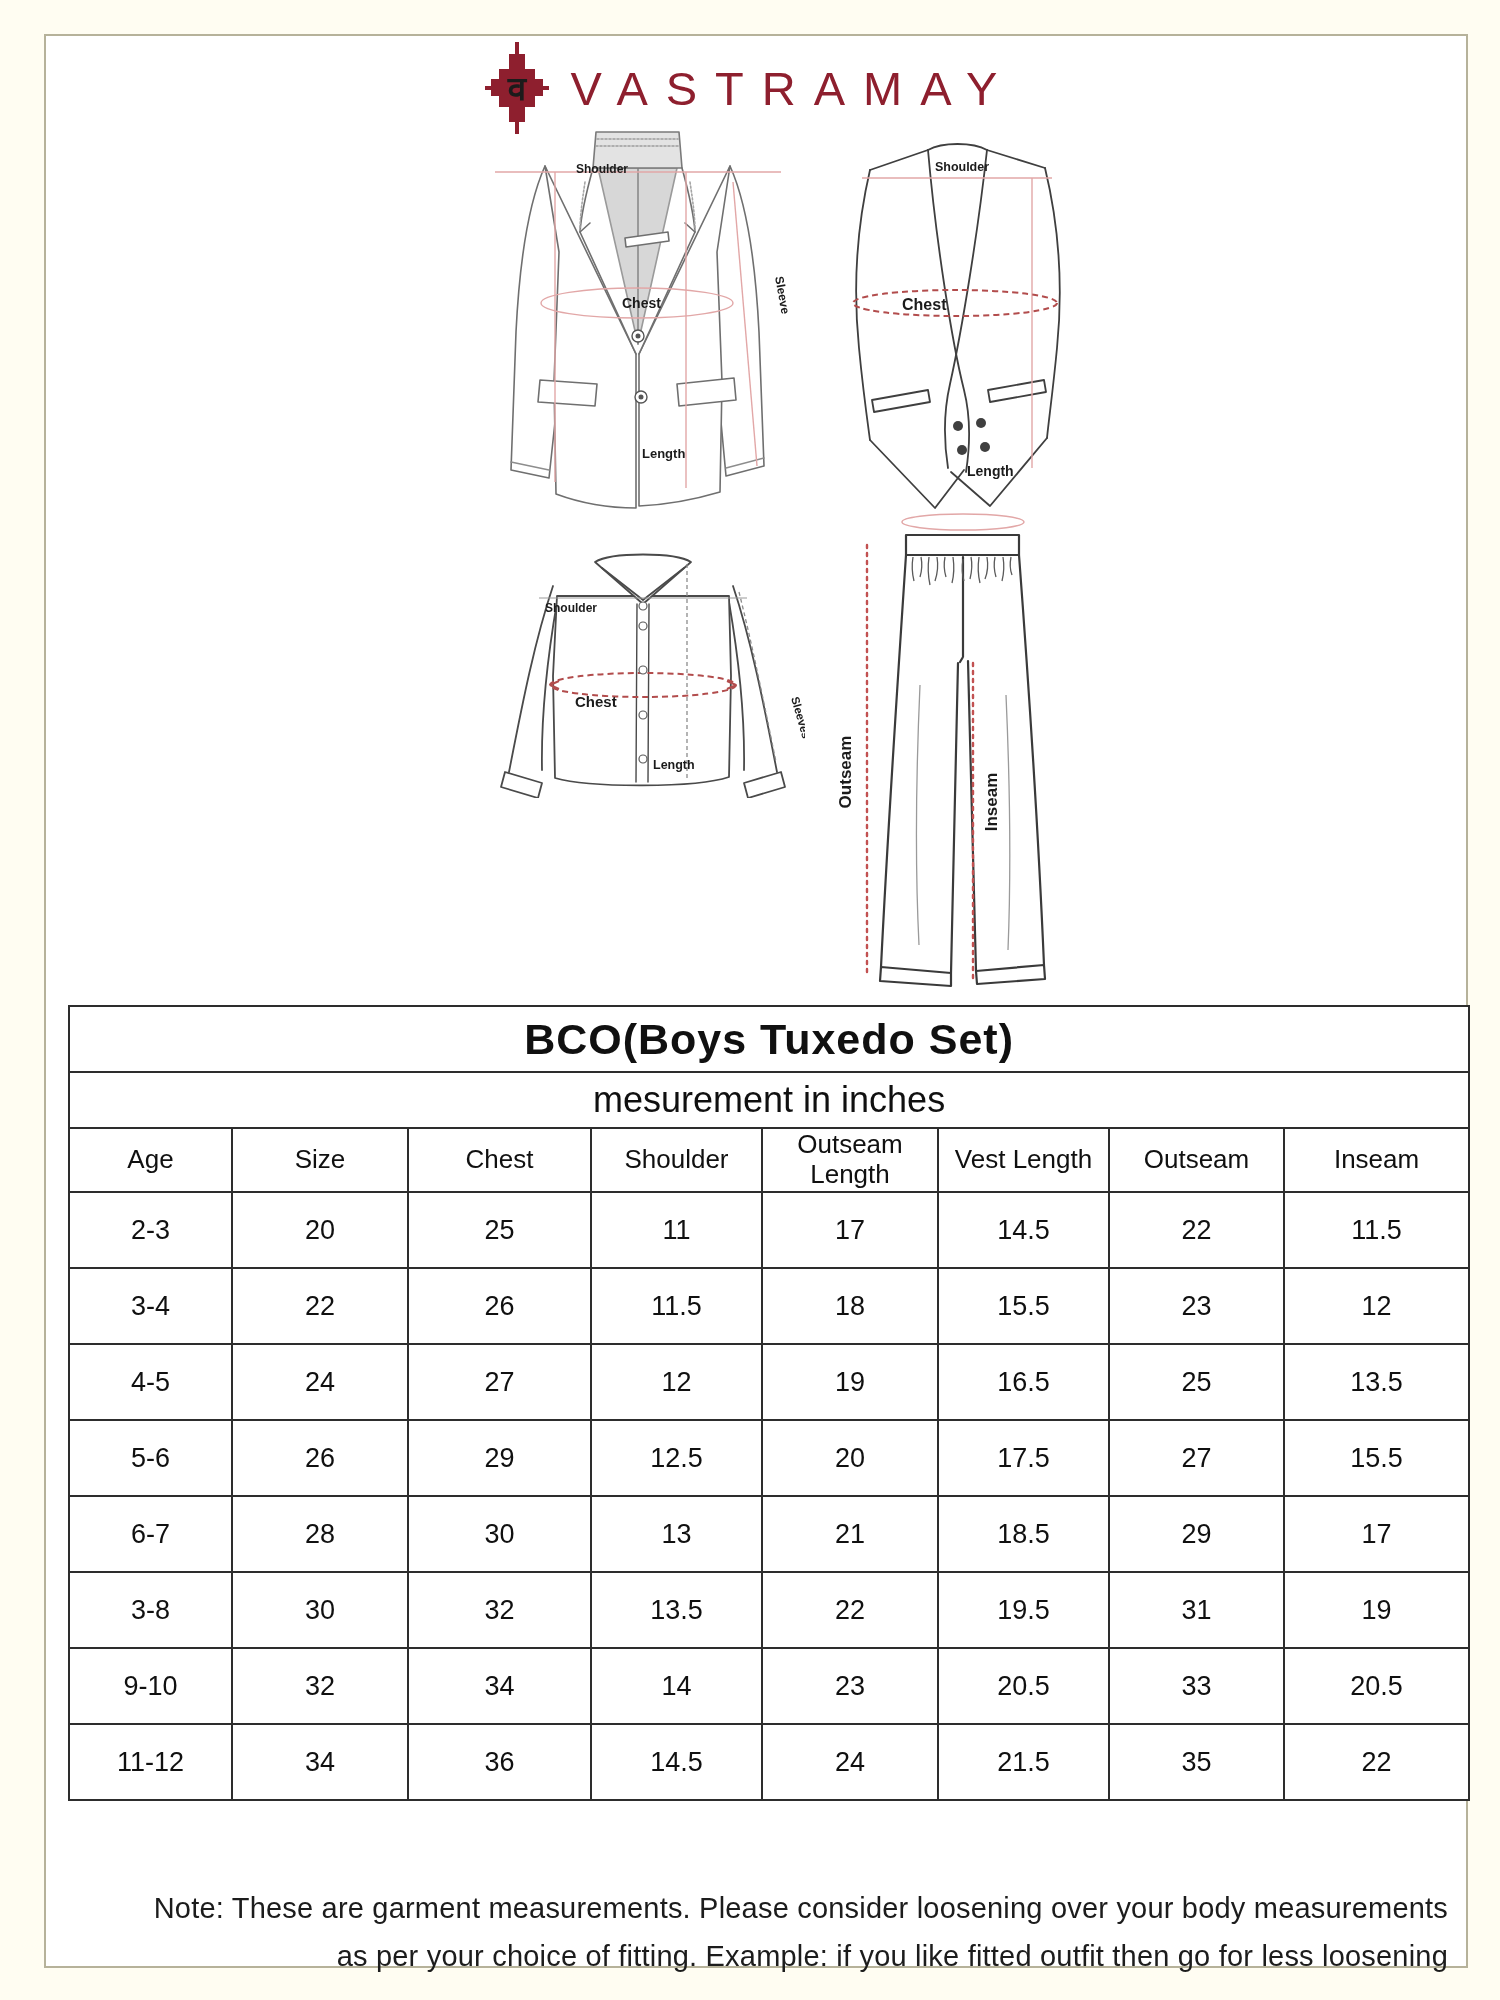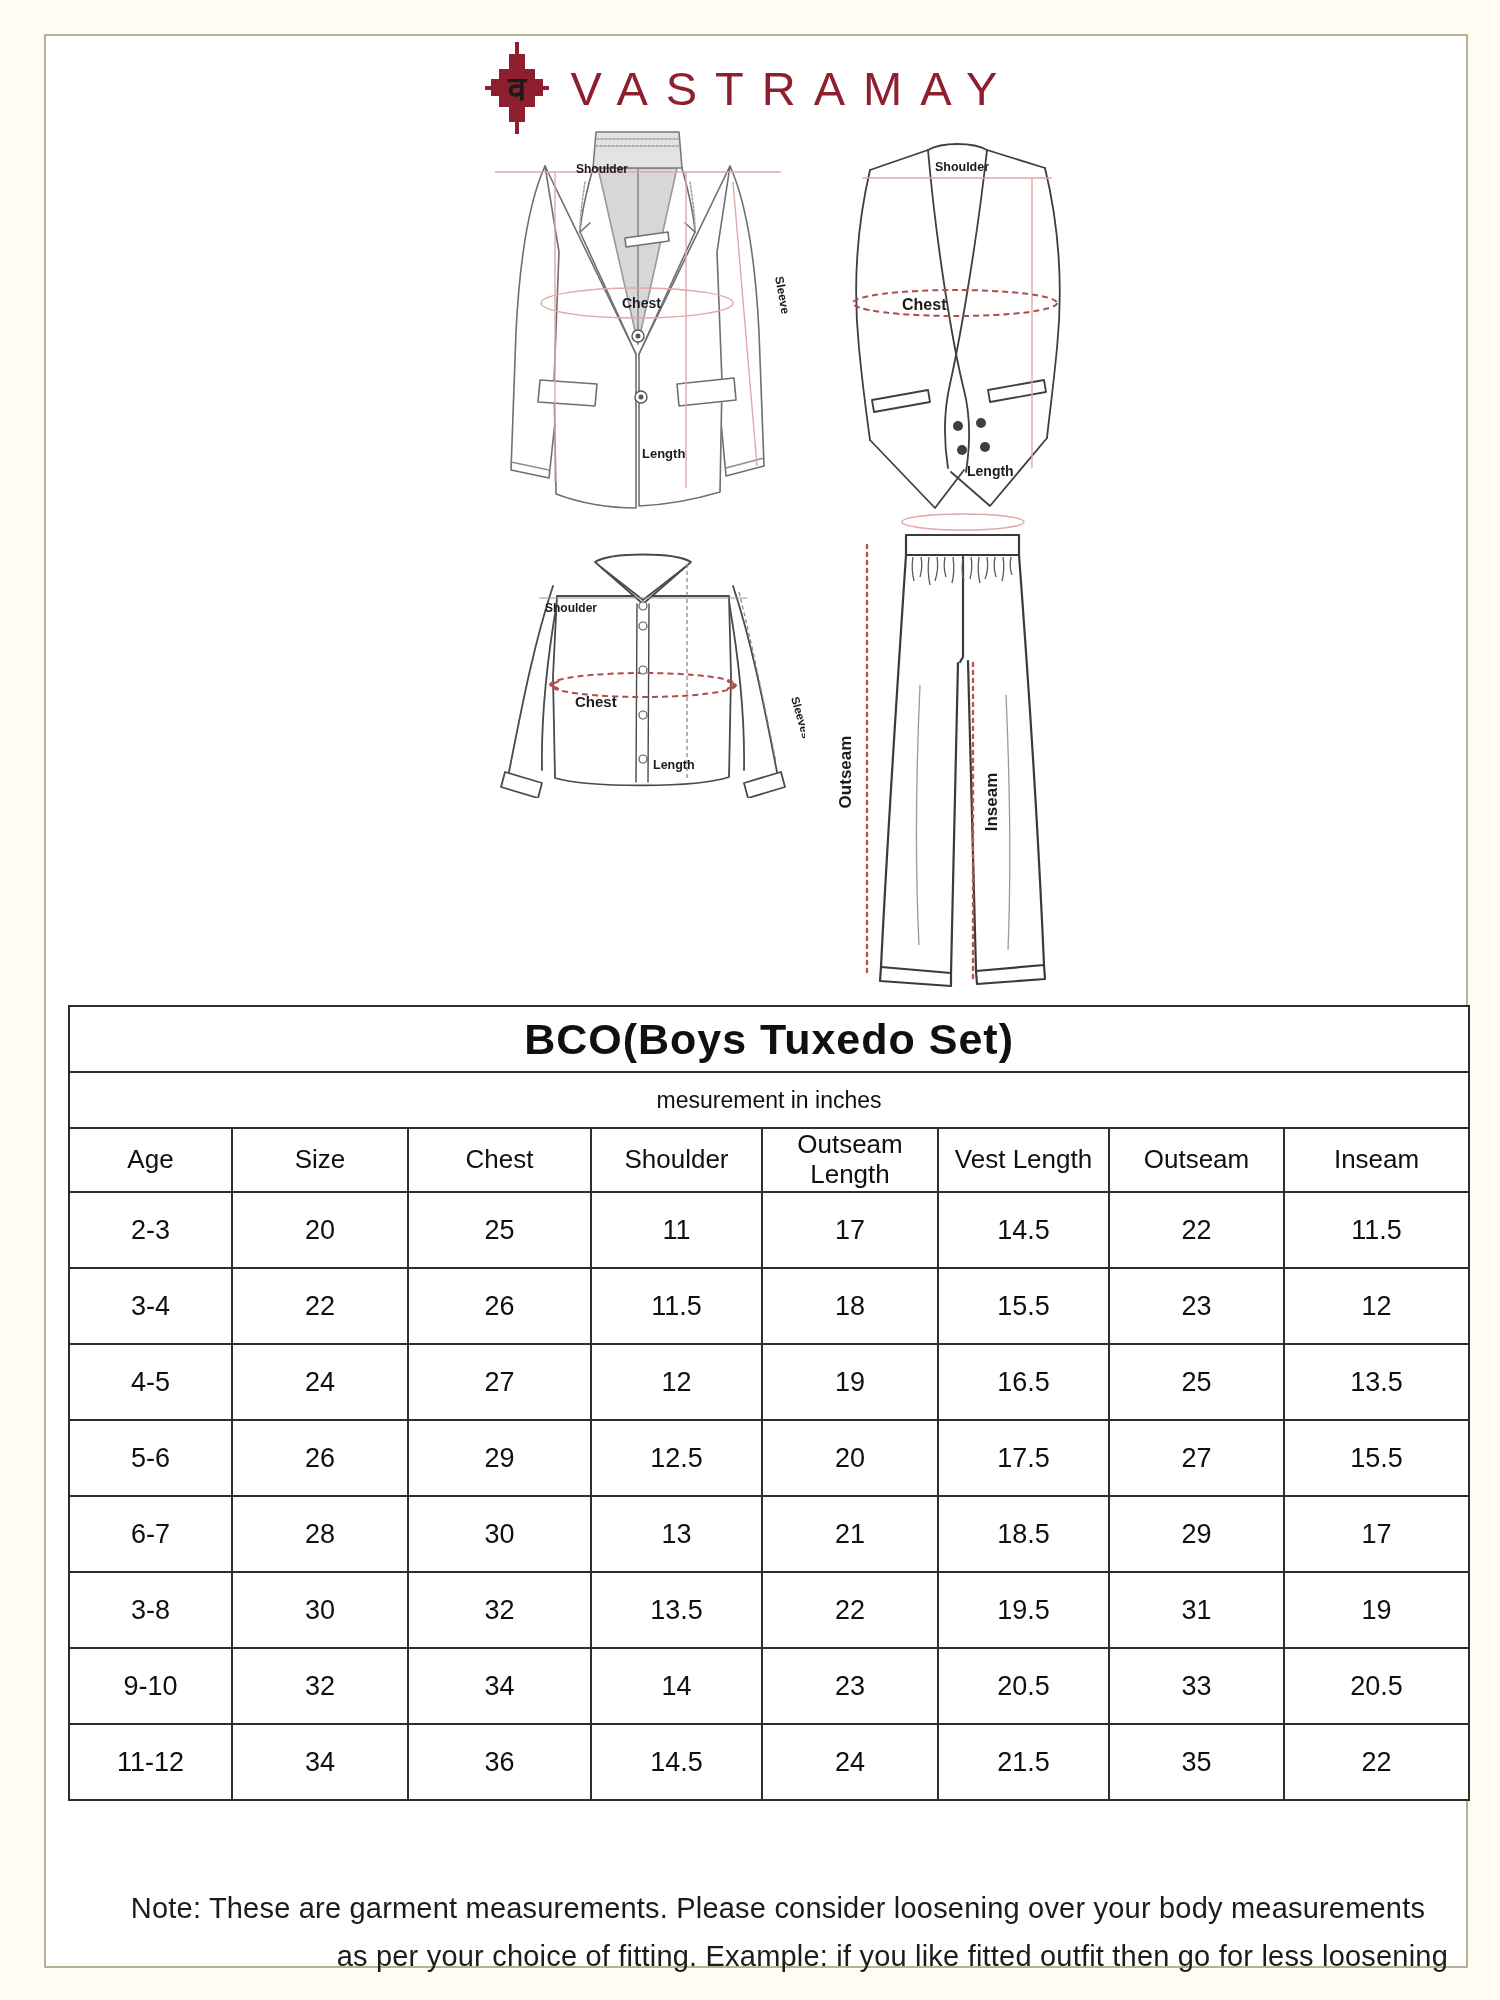--- a/index.html
+++ b/index.html
@@ -17,28 +17,28 @@
   svg.diag{position:absolute;z-index:1;}
   svg text{font-family:"Liberation Sans",sans-serif;font-weight:bold;fill:#1b1b1b;}
   svg text.lt{font-weight:600;}
 
   
   .chart-wrap{position:absolute;left:68px;top:1005px;z-index:2;}
   table.size{border-collapse:collapse;width:1400px;table-layout:fixed;background:#fff;}
   table.size td,table.size th{border:2px solid #2d2d2d;text-align:center;vertical-align:middle;
         color:#101010;font-family:"Liberation Sans",sans-serif;padding:0;}
   .title-row td{font-size:43px;height:64px;font-weight:700;letter-spacing:1px;}
-  .subtitle-row td{font-size:23px;height:54px;}
+  .subtitle-row td{font-size:36px;height:54px;}
   .header-row th{font-size:26px;font-weight:400;height:62px;line-height:1.15;padding:0 6px;}
   .data-row td{font-size:27px;height:74px;font-weight:400;}
 
   
   .note{position:absolute;left:64px;top:1884px;width:1384px;font-size:29px;color:#1c1c1c;
         line-height:48px;z-index:2;letter-spacing:.2px;}
-  .note-line1{text-align:center;white-space:nowrap;margin-left:44px;}
+  .note-line1{text-align:right;white-space:nowrap;margin-left:44px;}
   .note-line2{text-align:right;white-space:nowrap;}
 </style>
 </head>
 <body>
 
 <div id="page">
   <div id="frame"></div>
 
   <div class="logo">
     <svg width="64" height="92" viewBox="0 0 64 92">

